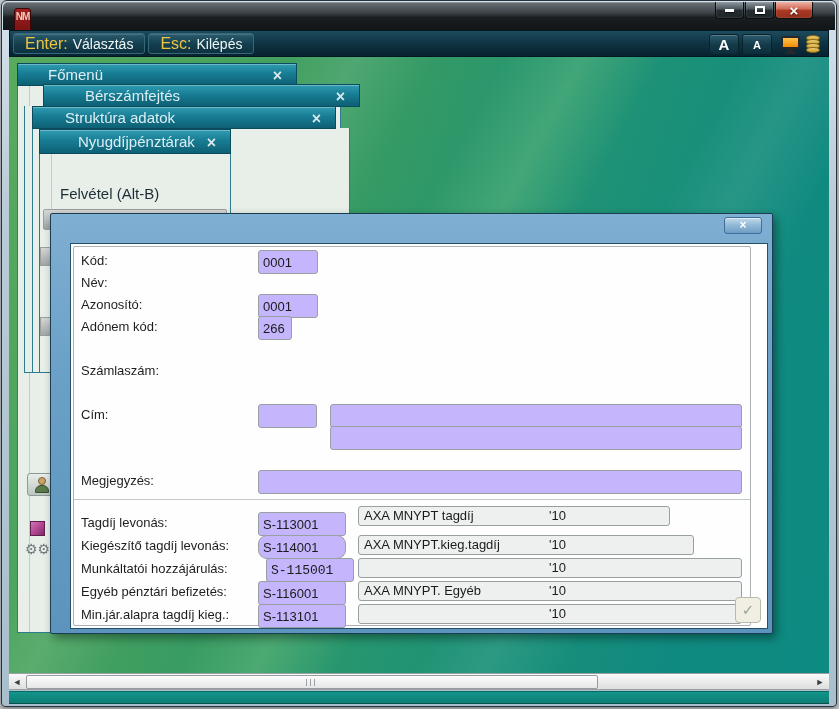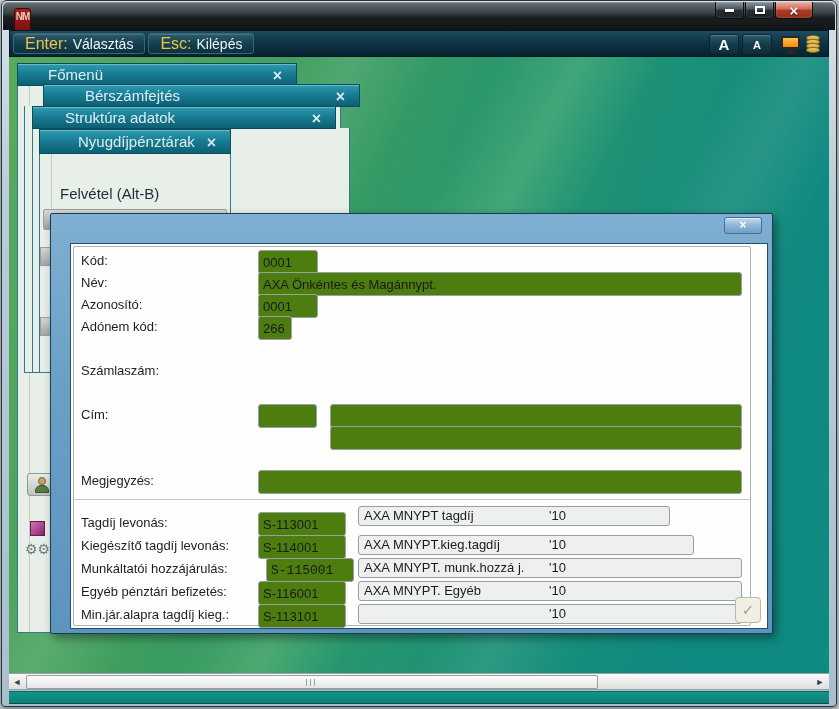--- a/index.html
+++ b/index.html
@@ -99,21 +99,21 @@
   .dialog-title { position:absolute; left:0; right:0; top:0; height:29px; color:#fdfeff; font-size:15px; line-height:29px; padding-left:19px;
     text-shadow:0 1px 2px rgba(30,60,90,.4); }
   .dialog-x { position:absolute; top:3px; right:10px; width:38px; height:17px;
     background:linear-gradient(180deg,#c3daec 0%,#8fb7d6 50%,#6f9ec4 100%);
     border:1px solid #3e6f9c; border-radius:3px; color:#fff; font-size:12px; font-weight:bold; text-align:center; line-height:15px;
     box-shadow:inset 0 1px 0 rgba(255,255,255,.5); }
   .dialog-body { position:absolute; left:4px; right:4px; top:29px; bottom:4px; background:#fff; border:1px solid #23506b;margin-left:15px; }
   .form-panel { position:absolute; left:2px; top:2px; width:678px; height:380px; background:#fefefe;
     border:1px solid #abb1b4; border-radius:2px; }
   .flabel { position:absolute; left:7px; font-size:13px; color:#1e1e1e; white-space:nowrap; }
-  .fin { position:absolute; height:24px; background:#4d7c0f; border:1px solid #99a0a2; border-radius:3px;
+  .fin { position:absolute; height:24px; background:#c4b5fd; border:1px solid #99a0a2; border-radius:3px;
     font-family:"Liberation Sans","DejaVu Sans",sans-serif; font-size:13px; color:#1b1b1b; padding:0 4px; }
   .ffield { position:absolute; height:20px; background:#eef0ef; border:1px solid #99a0a2; border-radius:3px;
     font-size:13px; color:#1b1b1b; line-height:18px; padding-left:5px; white-space:nowrap; overflow:hidden; }
   .ffield .yr { position:absolute; left:190px; top:0; }
   .sep { position:absolute; left:0; width:100%; height:1px; background:#c3c8c5; }
   .okbtn { position:absolute; right:6px; bottom:5px; width:26px; height:26px; background:#f1efe3;
     border:1px solid #babaa9; border-radius:4px; color:#98a695; font-size:15px; font-weight:bold; text-align:center; line-height:24px; }
 
   
   .hscroll { position:absolute; left:7px; right:7px; top:672px; height:17px;
@@ -243,21 +243,20 @@
 
       <div class="dialog" style="left:41px; top:156px;">
         <div class="dialog-x"><span>×</span></div>
         <div class="dialog-body">
           <div class="form-panel">
 
             <div class="flabel" style="top:6px;">Kód:</div>
             <input class="fin" style="left: 184px; top: 3px; width: 60px;" value="0001">
 
             <div class="flabel" style="top:28px;">Név:</div>
-            <input class="fin" style="left: 184px; top: 25px; width: 484px;" value="AXA Önkéntes és Magánnypt.">
 
             <div class="flabel" style="top:50px;">Azonosító:</div>
             <input class="fin" style="left: 184px; top: 47px; width: 60px;" value="0001">
 
             <div class="flabel" style="top:72px;">Adónem kód:</div>
             <input class="fin" style="left: 184px; top: 69px; width: 34px;" value="266">
 
             <div class="flabel" style="top:116px;">Számlaszám:</div>
 
             <div class="flabel" style="top:160px;">Cím:</div>
@@ -271,30 +270,29 @@
             <div class="sep" style="top:252px;"></div>
 
             <div class="flabel" style="top:268px;">Tagdíj levonás:</div>
             <input class="fin" style="left: 184px; top: 265px; width: 88px;" value="S-113001">
             <div class="ffield" style="left:284px; top:259px; width:312px;">
               <span>AXA MNYPT tagdíj</span>
               <span class="yr">'10</span>
             </div>
 
             <div class="flabel" style="top:291px;">Kiegészítő tagdíj levonás:</div>
-            <input class="fin" style="left: 184px; top: 288px; width: 88px;" value="S-114001">
+            <input class="fin" style="left: 184px; top: 288px; width: 88px; border-radius: 9px;" value="S-114001">
             <div class="ffield" style="left:284px; top:288px; width:336px;">
               <span>AXA MNYPT.kieg.tagdíj</span>
               <span class="yr">'10</span>
             </div>
 
             <div class="flabel" style="top:314px;">Munkáltatói hozzájárulás:</div>
             <input class="fin" style="left: 192px; top: 311px; width: 88px; font-family: Liberation Mono, monospace;" value="S-115001">
             <div class="ffield" style="left:284px; top:311px; width:384px;">
-              <span>AXA MNYPT. munk.hozzá j.</span>
               <span class="yr">'10</span>
             </div>
 
             <div class="flabel" style="top:337px;">Egyéb pénztári befizetés:</div>
             <input class="fin" style="left: 184px; top: 334px; width: 88px;" value="S-116001">
             <div class="ffield" style="left:284px; top:334px; width:384px;">
               <span>AXA MNYPT. Egyéb</span>
               <span class="yr">'10</span>
             </div>
 

